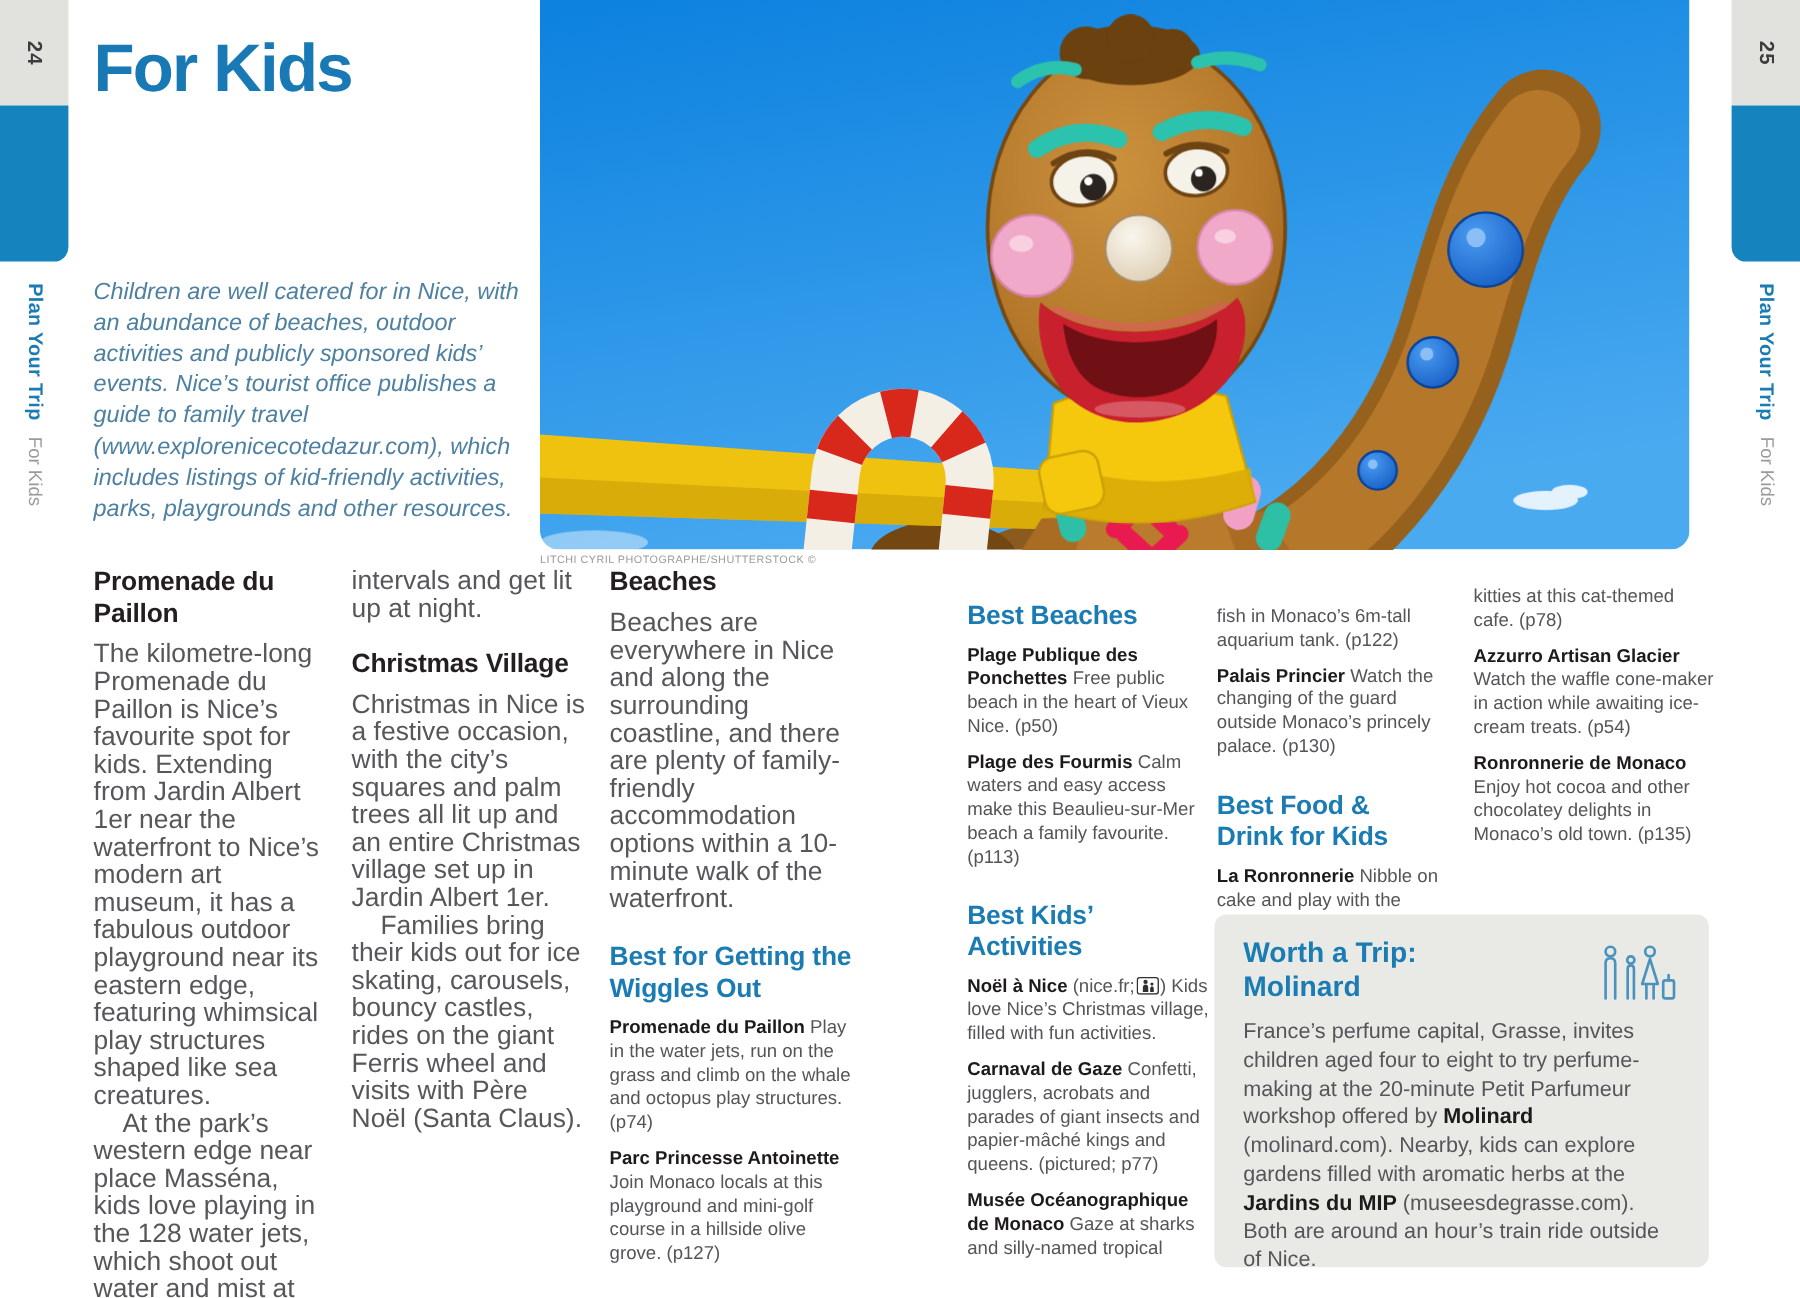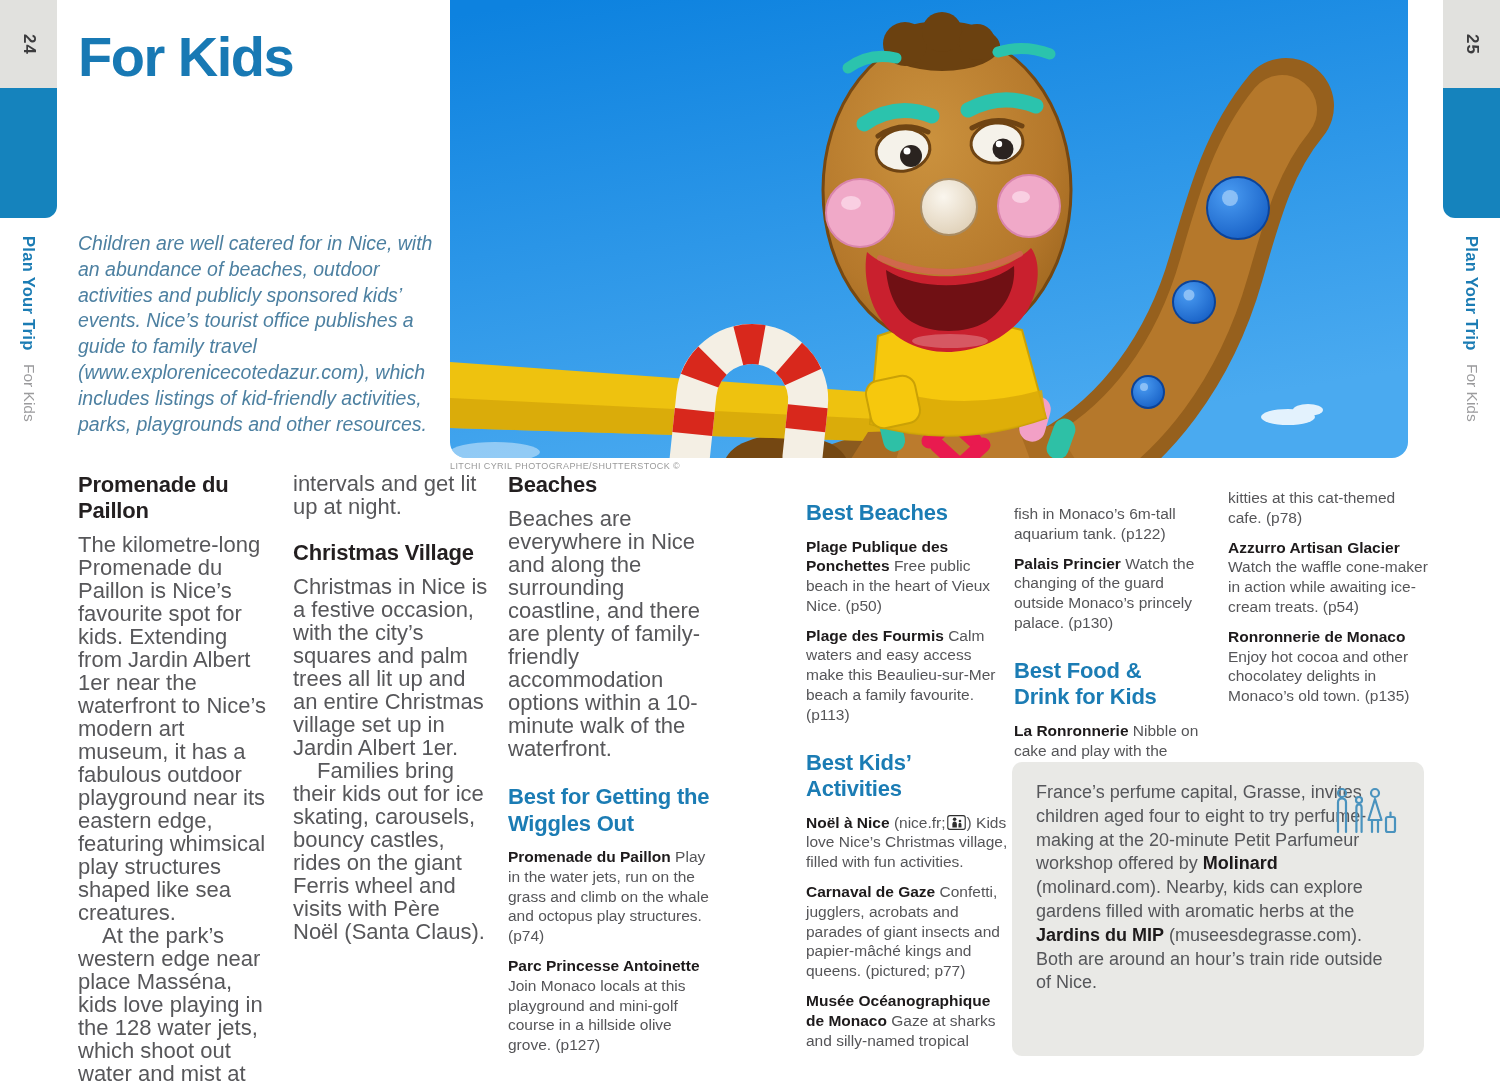--- a/index.html
+++ b/index.html
@@ -252,20 +252,21 @@
   <p class="entry"><strong>La Ronronnerie</strong> <span>Nibble on cake and play with the</span></p>
 </div>
 
 <div class="col" id="col6">
   <p class="cont">kitties at this cat-themed cafe. (p78)</p>
   <p class="entry"><strong>Azzurro Artisan Glacier</strong> <span>Watch the waffle cone-maker in action while awaiting ice-cream treats. (p54)</span></p>
   <p class="entry"><strong>Ronronnerie de Monaco</strong> <span>Enjoy hot cocoa and other chocolatey delights in Monaco’s old town. (p135)</span></p>
 </div>
 
 <div class="worth">
+  <h3>Worth a Trip: Molinard</h3>
   <svg class="wicon" viewBox="0 0 66 50">
     <g stroke="#4a93be" stroke-width="2.2" fill="none" stroke-linecap="round" stroke-linejoin="round">
       <circle cx="10" cy="7" r="4"></circle>
       <path d="M6 46 V24 M14 46 V24 M6 32 V16.5 Q6 12.5 10 12.5 Q14 12.5 14 16.5 V32"></path>
       <circle cx="27" cy="14" r="3"></circle>
       <path d="M24.4 46 V30 M29.6 46 V30 M24.4 34 V21.5 Q24.4 18.5 27 18.5 Q29.6 18.5 29.6 21.5 V34"></path>
       <circle cx="43" cy="7" r="4"></circle>
       <path d="M36.5 34 L43 13 L49.5 34 Z M40 46 V34 M46 46 V34"></path>
       <rect x="54" y="31" width="9" height="15" rx="1.8"></rect>
       <path d="M58.5 31 V26.5"></path>

